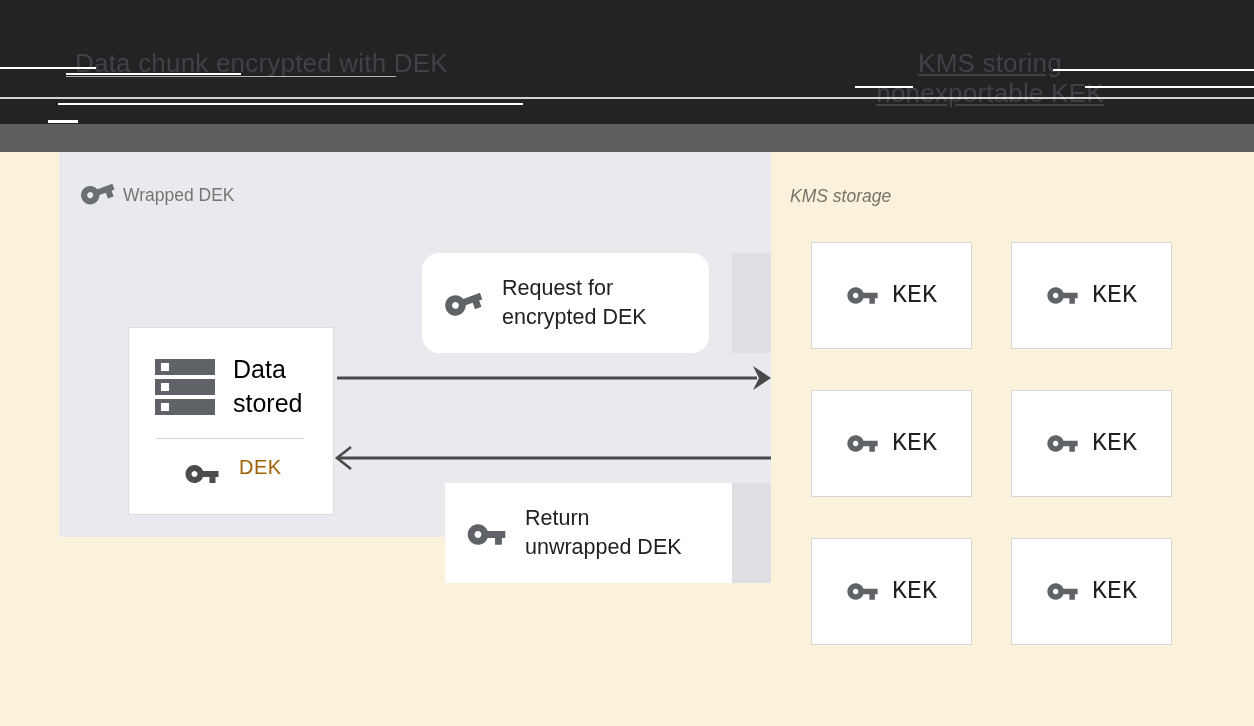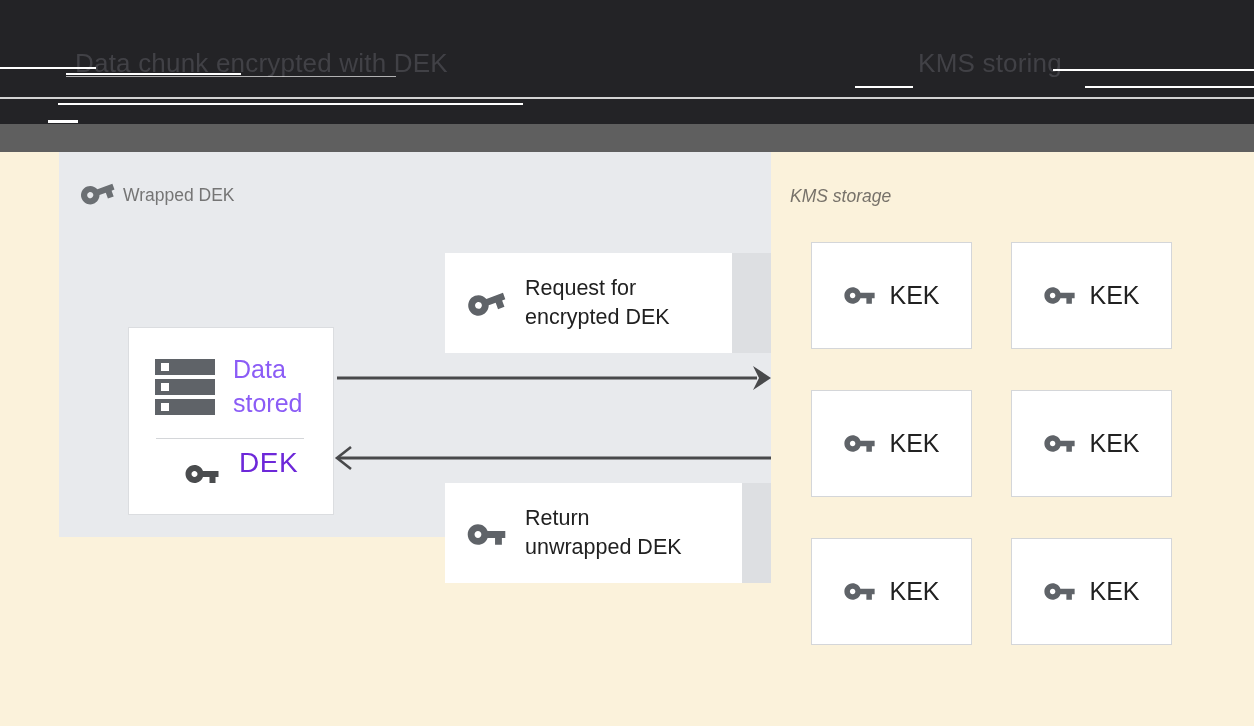--- a/index.html
+++ b/index.html
@@ -3,62 +3,62 @@
 <meta charset="utf-8">
 <style>
   html,body{margin:0;padding:0;background:#fff;}
   .stage{position:relative;width:1254px;height:726px;overflow:hidden;
          font-family:"Liberation Sans",sans-serif;-webkit-font-smoothing:antialiased;}
 
   
   .banner{position:absolute;left:0;top:0;width:1254px;height:124px;background:#232326;}
   .btxt{position:absolute;font-size:26px;line-height:30px;color:#414146;letter-spacing:.2px;}
   .bleft{left:75px;top:48px;}
-  .bright{left:855px;top:48px;width:270px;text-align:center;}
+  .bright{left:855px;top:48px;width:270px;text-align:center;text-decoration:underline;}
   .scan{position:absolute;background:#ffffff;height:2px;}
 
   
   .graybar{position:absolute;left:0;top:124px;width:1254px;height:28px;background:#5f5f5f;}
 
   
   .canvas{position:absolute;left:0;top:152px;width:1254px;height:574px;background:#FBF2DB;}
 
   
   .zone{position:absolute;left:59px;top:0;width:712px;height:385px;background:#E8EAED;}
   .key{fill:currentColor;display:block;}
   .zone-keyicon{position:absolute;left:20px;top:22px;width:37px;height:37px;color:#6b6f73;transform:rotate(-20deg);}
   .zone-label{position:absolute;left:64px;top:33px;font-size:17.5px;color:#757575;}
 
   .whitebox{position:absolute;background:#ffffff;}
   .databox{left:69px;top:175px;width:204px;height:186px;border:1px solid #DBDDE0;}
   .server-icon{position:absolute;left:26px;top:31px;width:60px;}
   .bar{position:relative;width:60px;height:16px;background:#5F6368;margin-bottom:4px;}
   .bar .dot{position:absolute;left:6px;top:4px;width:8px;height:8px;background:#ffffff;}
-  .dc-text{position:absolute;left:104px;top:24px;font-size:25px;line-height:34px;color:#8b5cf6;}
+  .dc-text{position:absolute;left:104px;top:24px;font-size:25px;line-height:34px;color:#000000;}
   .dc-divider{position:absolute;left:27px;top:110px;width:148px;height:1px;background:#D4D6D9;}
   .dek-keyicon{position:absolute;left:55px;top:128px;width:36px;height:36px;color:#4a4c4e;}
-  .dek-label{position:absolute;left:110px;top:119px;font-size:28px;color:#6d28d9;letter-spacing:.5px;}
-
-  .reqbox{left:386px;top:101px;width:287px;height:100px;}
+  .dek-label{position:absolute;left:110px;top:128px;font-size:20px;color:#a16207;letter-spacing:.5px;}
+
+  .reqbox{left:363px;top:101px;width:287px;height:100px;border-radius:17px;}
   .reqstrip{position:absolute;left:673px;top:101px;width:39px;height:100px;background:#DDDFE2;}
-  .retbox{left:386px;top:331px;width:287px;height:100px;padding-left:10px;}
+  .retbox{left:386px;top:331px;width:287px;height:100px;}
   .retstrip{position:absolute;left:673px;top:331px;width:39px;height:100px;background:#DDDFE2;}
   .msg-keyicon{position:absolute;left:21px;top:29px;width:41px;height:41px;color:#5F6368;}
   .tilted{transform:rotate(-20deg);}
   .msg-text{position:absolute;left:80px;top:21px;font-size:21.5px;line-height:29px;color:#212121;}
 
   .arrows{position:absolute;left:0;top:0;width:712px;height:533px;}
 
   
   .kms-label{position:absolute;left:790px;top:34px;font-size:17.5px;color:#77726a;font-style:italic;}
   .kek-grid{position:absolute;left:811px;top:90px;display:grid;
             grid-template-columns:161px 161px;column-gap:39px;
             grid-auto-rows:107px;row-gap:41px;}
   .kek-box{background:#ffffff;border:1px solid #D4D6D9;display:flex;align-items:center;
-           justify-content:center;gap:13px;box-sizing:border-box;}
+           justify-content:center;gap:13px;box-sizing:border-box;font-family:Liberation Mono, monospace;}
   .k-kek{width:33px;height:33px;color:#5F6368;}
   .kek-label{font-size:25px;color:#212121;}
 </style>
 </head>
 <body>
 
 <svg width="0" height="0" style="position:absolute">
   <defs>
     <symbol id="ic-key" viewBox="0 0 24 24">
       <path d="M12.65 10C11.83 7.67 9.61 6 7 6c-3.31 0-6 2.69-6 6s2.69 6 6 6c2.61 0 4.83-1.67 5.65-4H17v4h4v-4h2v-4H12.65zM7 14c-1.1 0-2-.9-2-2s.9-2 2-2 2 .9 2 2-.9 2-2 2z"></path>
@@ -67,20 +67,21 @@
 </svg>
 
 <div class="stage">
 
   <div class="banner">
     <div class="btxt bleft">
       <div>Data chunk encrypted with DEK</div>
     </div>
     <div class="btxt bright">
       <div>KMS storing</div>
+      <div>nonexportable KEK</div>
     </div>
 
     <div class="scan" style="top:67px;left:0;width:96px;"></div>
     <div class="scan" style="top:73px;left:66px;width:175px;"></div>
     <div class="scan" style="top:76px;left:66px;width:330px;opacity:.65;height:1px;"></div>
     <div class="scan" style="top:69px;left:1053px;width:201px;"></div>
     <div class="scan" style="top:86px;left:855px;width:58px;"></div>
     <div class="scan" style="top:86px;left:1085px;width:169px;"></div>
     <div class="scan" style="top:97px;left:0;width:1254px;opacity:.8;"></div>
     <div class="scan" style="top:103px;left:58px;width:465px;"></div>

